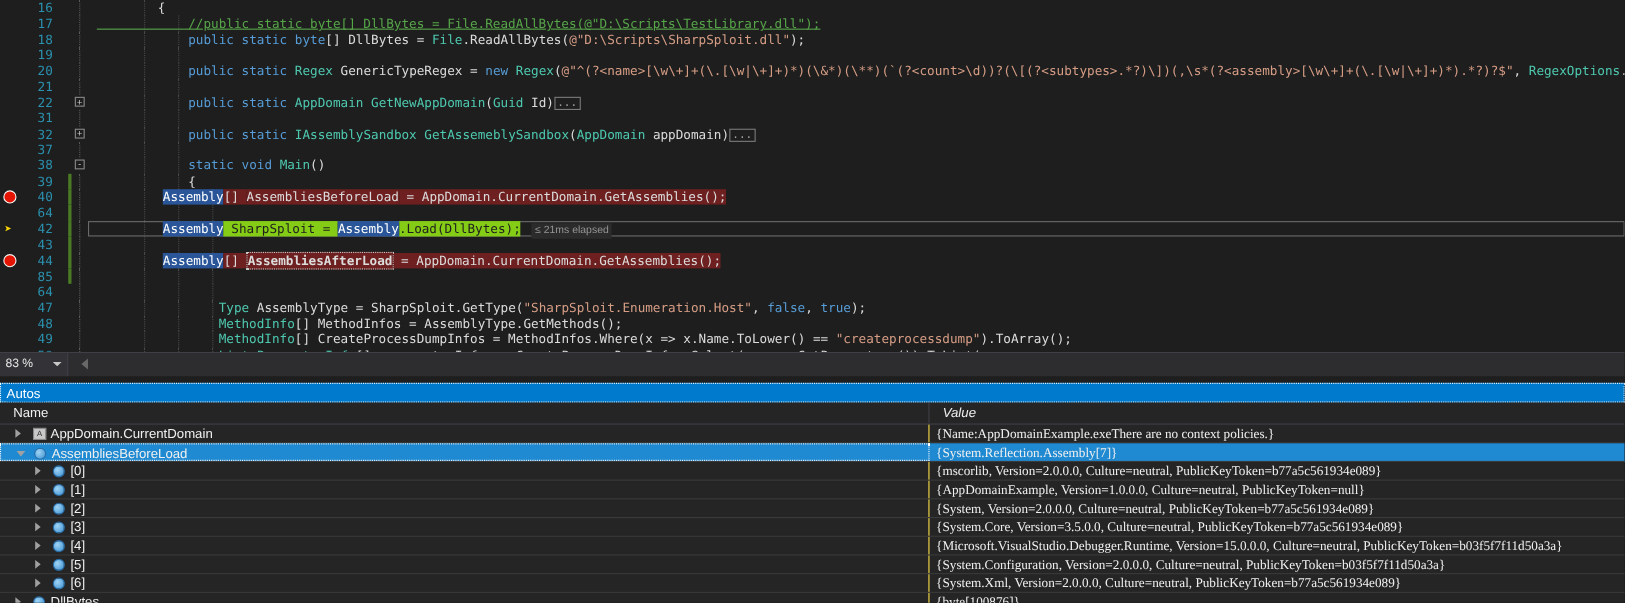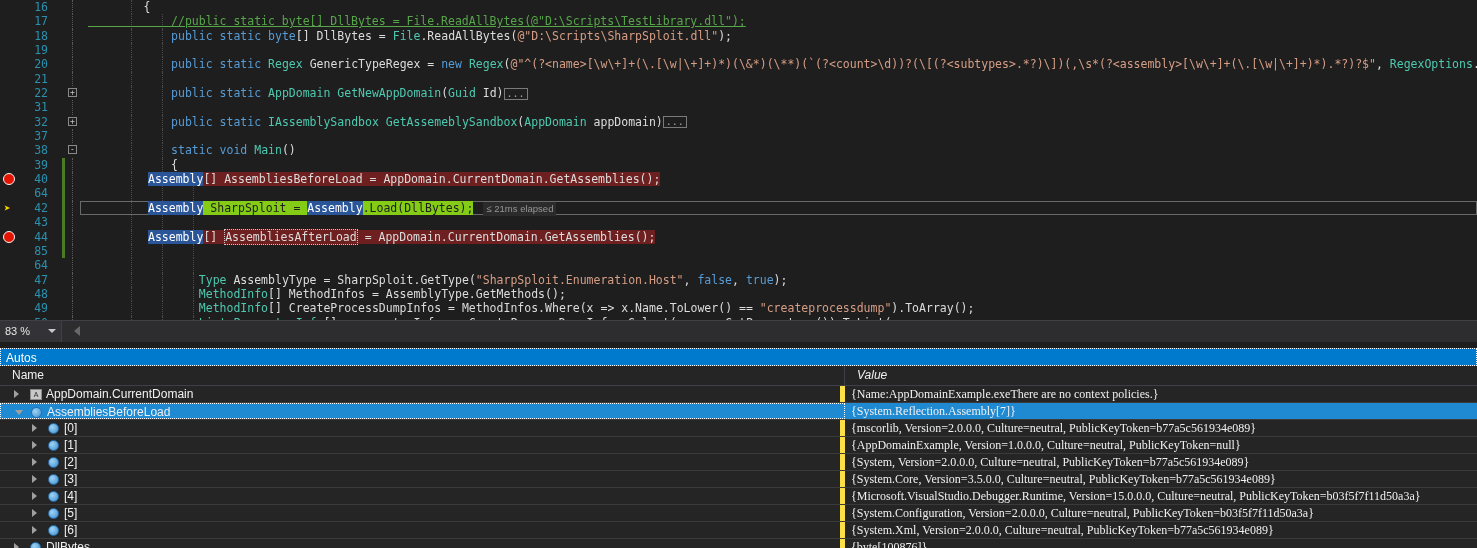--- a/index.html
+++ b/index.html
@@ -61,21 +61,21 @@
   .k   { color: #569cd6; }   
   .t   { color: #4ec9b0; }   
   .s   { color: #d69d85; }   
   .c   { color: #57a64a; text-decoration: underline; }   
   .p   { color: #dcdcdc; }   
 
   
   .hl-red  { background: #6e2020; }
   .hl-yel  { background: #84cc16; color: #1e1e1e; }
   .hl-blue { background: #2a5699; color: #ffffff; }
-  .hl-dash { border: 1px dotted #c8c8c8; padding: 0 0px; }
+  .hl-dash { border: 1px dotted #c8c8c8; padding: 0 0px; font-weight: bold; }
   .curline-box {
     position: absolute; left: 80px; top: 0; height: 14.35px;
     border: 1px solid #6a6a6a; right: 0;
   }
   .elapsed {
     display: inline-block; margin-left: 10px; color: #969696;
     font-family: "Liberation Sans", sans-serif; font-size: 9.5px;
     background: #2b2b2b; padding: 0 3px;
   }
   .fold-ellipsis {
@@ -125,21 +125,21 @@
   .rows { position: relative; }
   .row {
     position: relative; height: 17px; border-bottom: 1px solid #3a3a3a;
     font-size: 12px; color: #f0f0f0;
   }
   .row.sel { background: #1f8ad2; }
   .row.sel .cell-name { border: 1px dotted #ffffff; }
   .cell-name {
     position: absolute; left: 0; top: 0; width: 845px; height: 16px;
     line-height: 16px; white-space: nowrap; overflow: hidden;
-    border-right: 5px solid #fde047;
+    border-right: 1px solid #fde047;
   }
   .cell-value {
     position: absolute; left: 847px; top: 0; right: 0; height: 16px;
     line-height: 16px; white-space: nowrap; overflow: hidden; padding-left: 4px; font-family: Liberation Serif, serif;
   }
   .expander {
     position: absolute; top: 4px; width: 9px; height: 9px;
   }
   .expander.collapsed {
     border-top: 4px solid transparent; border-bottom: 4px solid transparent;

